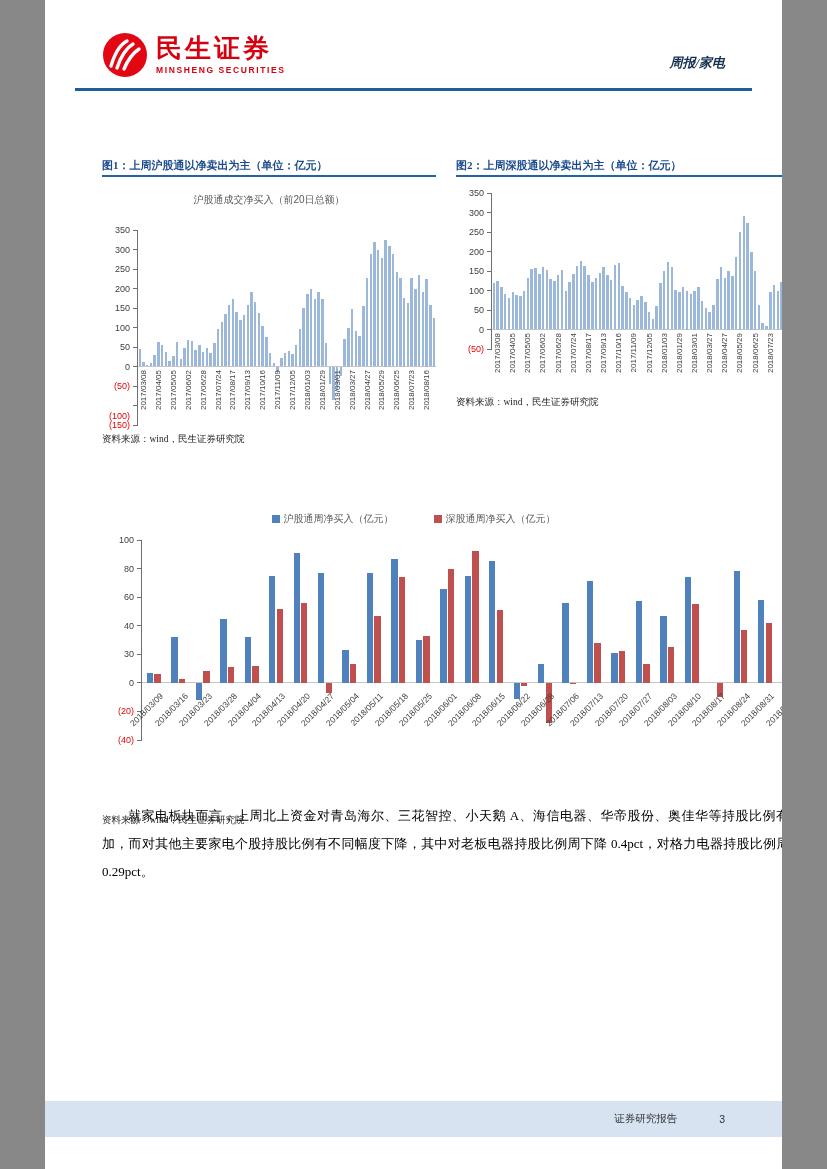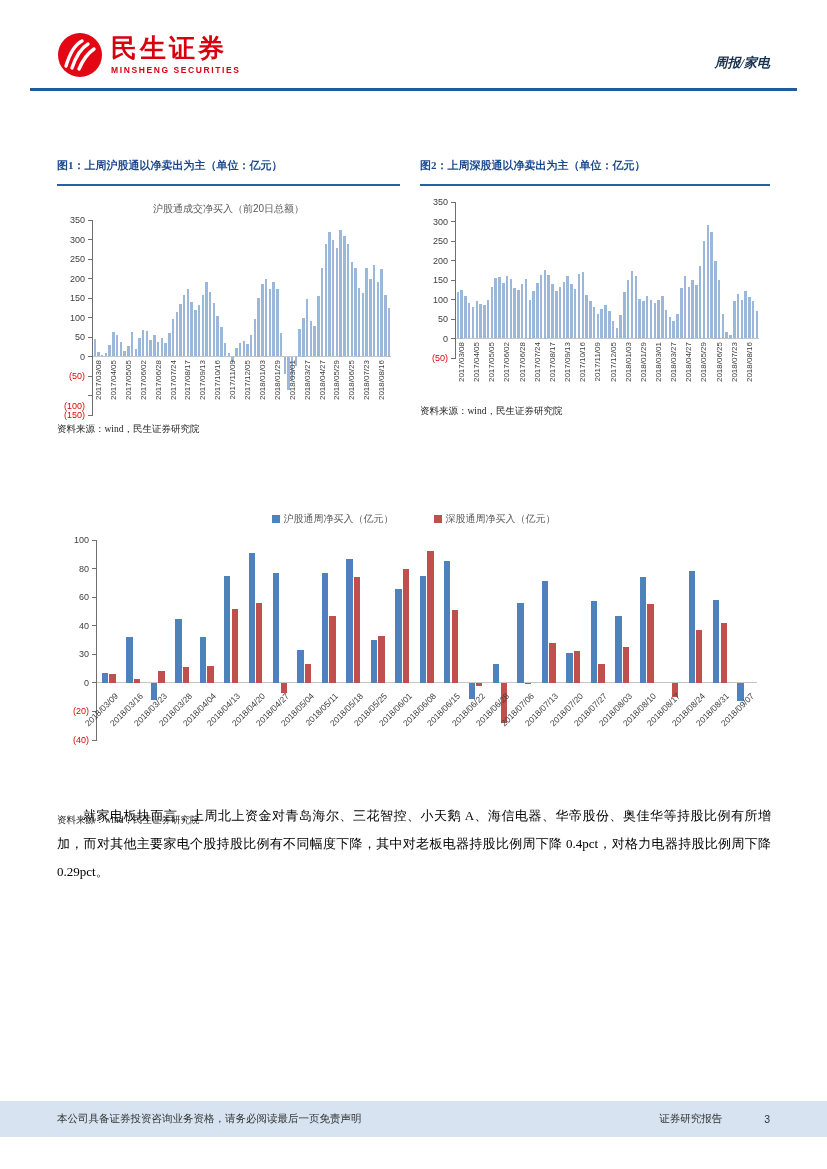--- a/index.html
+++ b/index.html
@@ -1,37 +1,37 @@
 <!DOCTYPE html>
 <html><head>
 <meta charset="utf-8">
 <style>
   html,body{margin:0;padding:0;background:#888;}
-  .page{position:relative;width:827px;height:1169px;background:#ffffff;margin:0 auto;
+  .page{position:relative;width:737px;height:1169px;background:#ffffff;margin:0 auto;
         font-family:"Liberation Sans",sans-serif;overflow:hidden;}
 
   
   .hdr{position:absolute;top:30px;left:57px;right:57px;height:56px;}
   .brand{position:absolute;left:0;top:2px;display:flex;align-items:center;}
   .logo-mark{width:46px;height:46px;}
   .brand-text{margin-left:8px;}
   .brand-cn{font-size:26px;font-weight:bold;color:#d7000f;letter-spacing:3px;line-height:26px;
             font-family:"Liberation Serif",serif;}
   .brand-en{font-size:8.5px;font-weight:bold;color:#d7000f;letter-spacing:1.6px;margin-top:3px;}
   .doc-type{position:absolute;right:0;top:24px;font-size:13px;font-weight:bold;font-style:italic;
             color:#15314f;font-family:"Liberation Serif",serif;}
   .hdr-rule{position:absolute;top:88px;left:30px;right:30px;height:3px;background:#1f5c99;}
 
   
   .fig-caption{font-size:11px;font-weight:bold;color:#1b4a8c;font-family:"Liberation Serif",serif;
-               padding-bottom:11px;border-bottom:2.5px solid #2163a6;}
+               padding-bottom:2px;border-bottom:2.5px solid #2163a6;}
   .source{font-size:9.5px;color:#222;font-family:"Liberation Serif",serif;}
 
   
-  .chart-title{font-size:10px;color:#595959;text-align:center;margin-bottom:4px;}
+  .chart-title{font-size:10px;color:#595959;text-align:center;margin-bottom:23px;}
   .chart-body{position:relative;margin-left:36px;}
   .plot{position:relative;}
   .ylabels{position:absolute;left:-36px;top:0;width:31px;height:100%;}
   .ytick{position:absolute;right:3px;transform:translateY(-50%);font-size:9px;color:#404040;}
   .ytick.neg{color:#e30000;}
   .tickmark{position:absolute;left:-5px;width:5px;height:1px;background:#6f6f6f;}
   .spine{position:absolute;left:-1px;top:0;bottom:0;width:1px;background:#6f6f6f;}
   .zeroline{position:absolute;left:0;right:0;height:1px;background:#c6c6c6;}
   .bar{position:absolute;}
   .xlabels{position:absolute;left:0;width:100%;z-index:2;pointer-events:none;}
@@ -486,20 +486,19 @@
             <div class="xlab-d" style="left: 651.778px;">2018/09/07</div>
           </div>
       </div>
     </div>
     <div class="source" id="fig3-source">资料来源：wind，民生证券研究院</div>
   </div>
 
   <div class="body-text">就家电板块而言，上周北上资金对青岛海尔、三花智控、小天鹅 A、海信电器、华帝股份、奥佳华等持股比例有所增加，而对其他主要家电个股持股比例有不同幅度下降，其中对老板电器持股比例周下降 0.4pct，对格力电器持股比例周下降 0.29pct。</div>
 
   <div class="footer">
-    <div class="footer-left">本公司具备证券投资咨询业务资格，请务必阅读最后一页免责声明</div>
     <div class="footer-right">
       <span>证券研究报告</span>
       <span class="footer-page">3</span>
     </div>
   </div>
 
 </div>
 
 </body></html>

